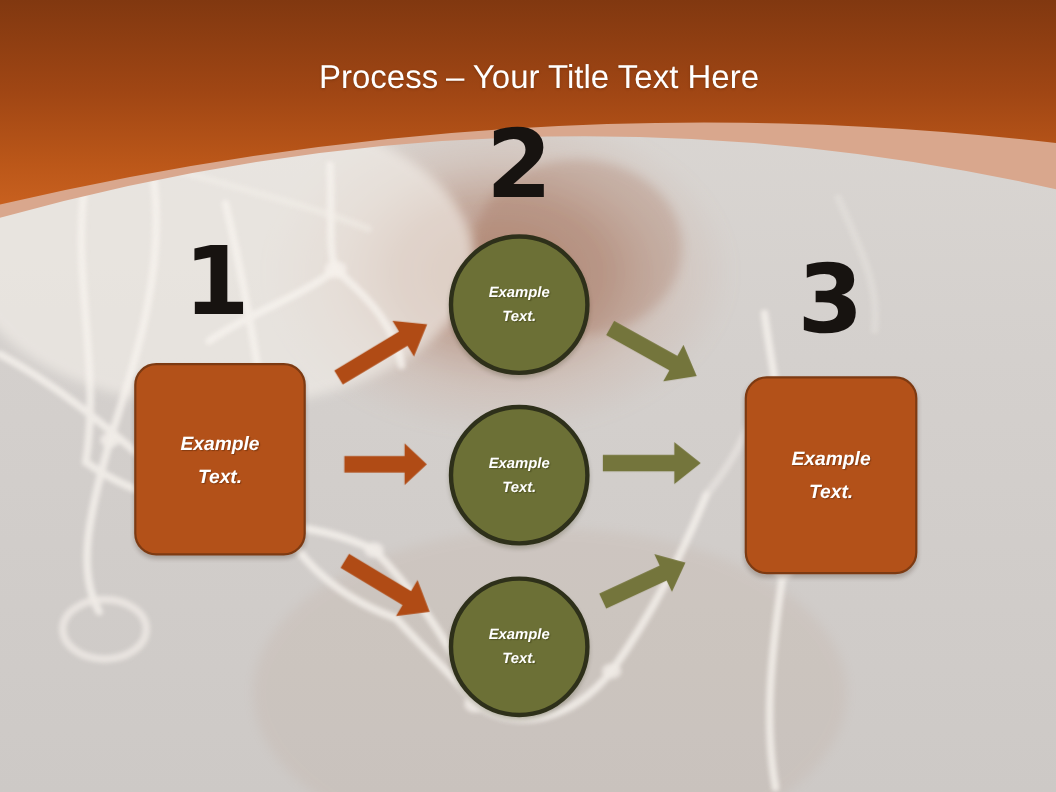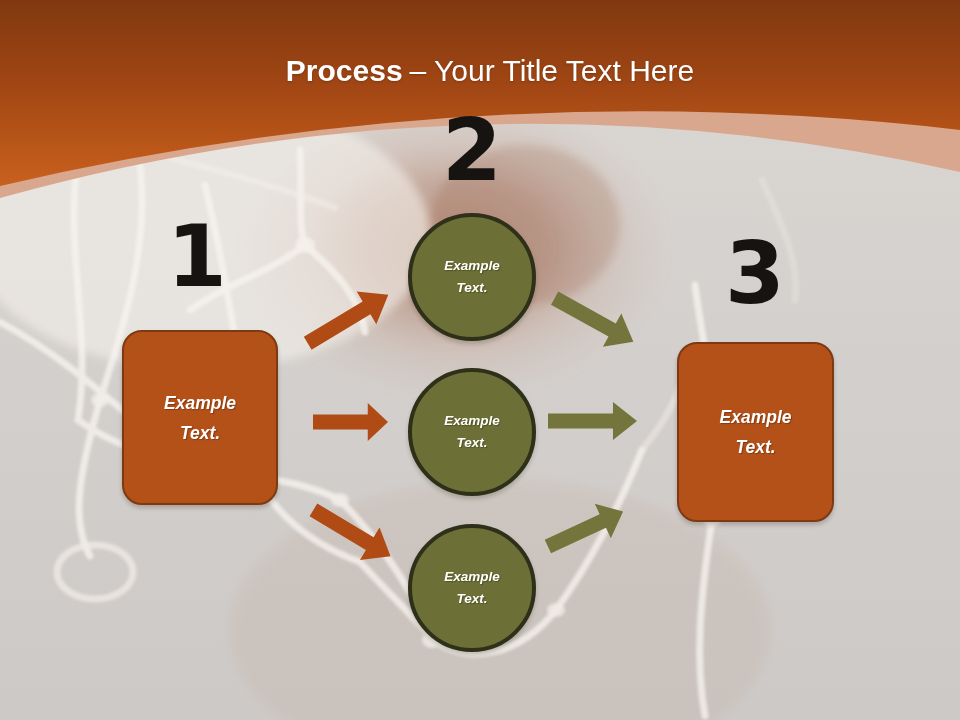--- a/index.html
+++ b/index.html
@@ -11,21 +11,21 @@
   .slide svg{display:block;}
   .bg-photo{position:absolute;left:0;top:0;}
   .header-band{position:absolute;left:0;top:0;}
   .slide-title{
     position:absolute;left:0;top:50px;width:960px;
     text-align:center;padding-left:20px;box-sizing:border-box;
     color:var(--text,#fff);font-size:30px;line-height:42px;
     text-shadow:0 1px 2px rgba(70,30,5,.35);
     white-space:nowrap;
   }
-  .slide-title .kw{font-weight:bold;}
+  .slide-title .kw{font-weight:normal;}
   .slide-title .rest{font-weight:400;margin-left:7px;}
   .step-number{
     position:absolute;width:100px;text-align:center;
     font-family:"DejaVu Sans",sans-serif;font-weight:bold;
     font-size:86px;line-height:1;color:var(--number,#171310);
   }
   .num-1{left:147px;top:213px;}
   .num-2{left:422px;top:107px;}
   .num-3{left:705px;top:230px;}
   .proc-box{

